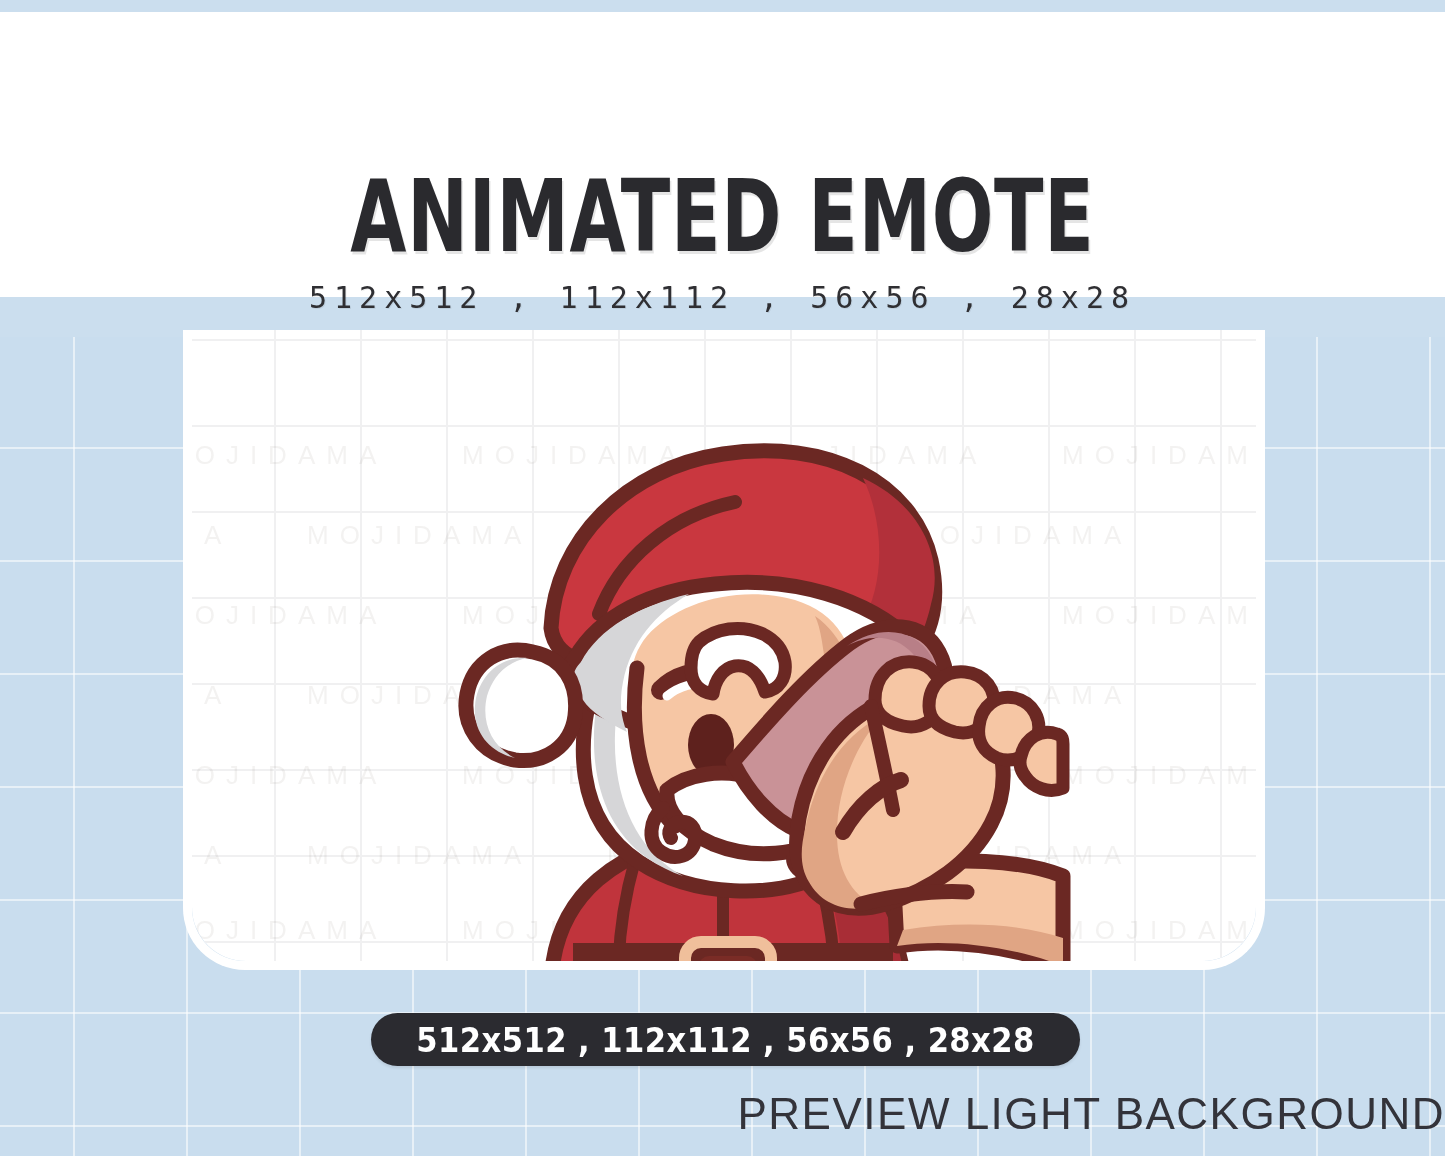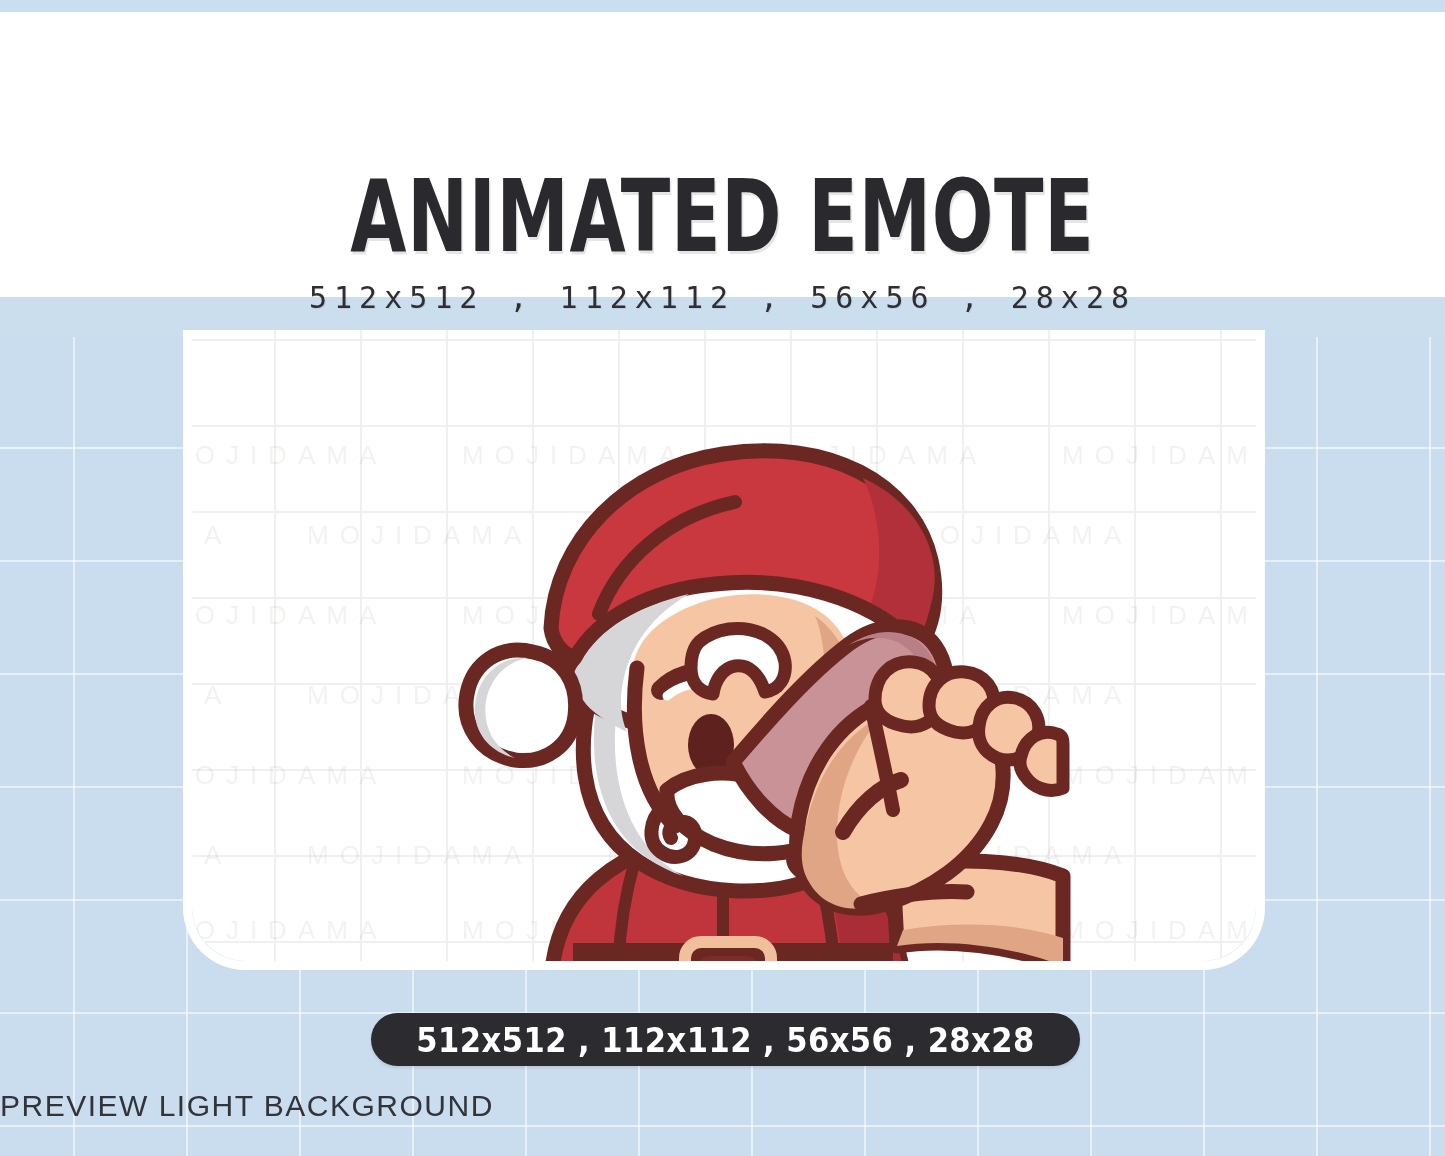--- a/index.html
+++ b/index.html
@@ -134,23 +134,23 @@
     font-size:34px;
     letter-spacing:.5px;
     color:#ffffff;
     transform:scaleX(.9);
     white-space:nowrap;
   }
 
   
   .caption{
     position:absolute; left:0; top:1089px; width:1445px;
-    text-align:left;
+    text-align:right;
     font-family:"Liberation Sans", sans-serif;
-    font-size:30px;
+    font-size:44px;
     letter-spacing:1.5px;
     color:#33333a;
     white-space:nowrap;
     z-index:6;
   }
 </style>
 </head>
 <body>
 
 <div class="page">

